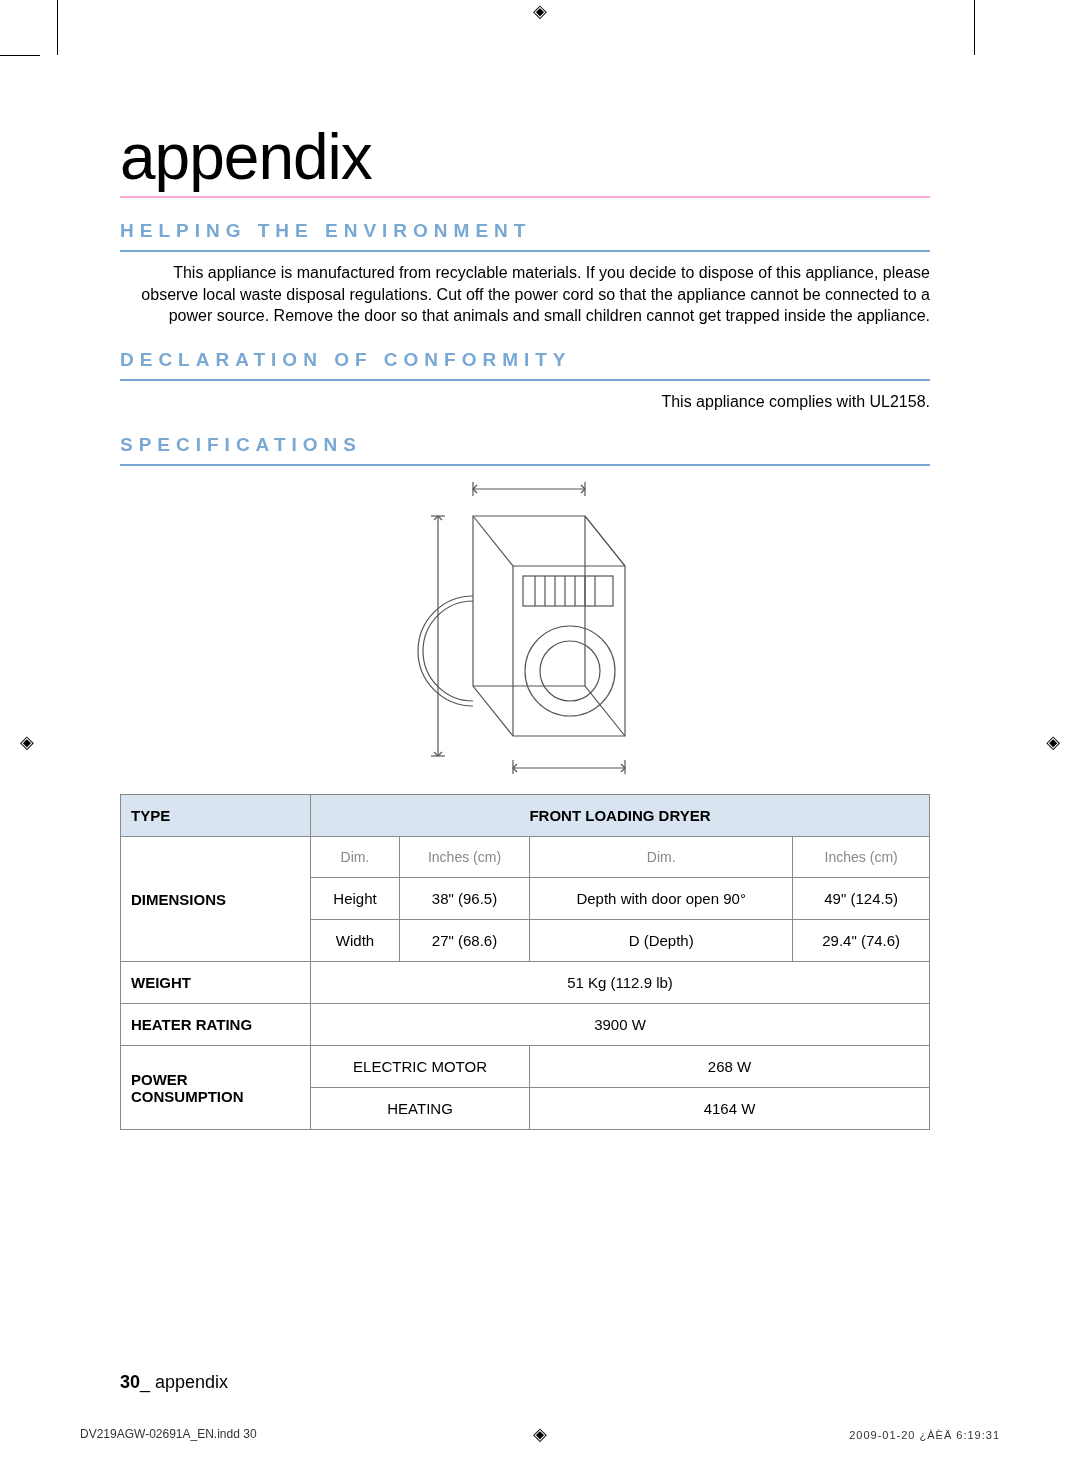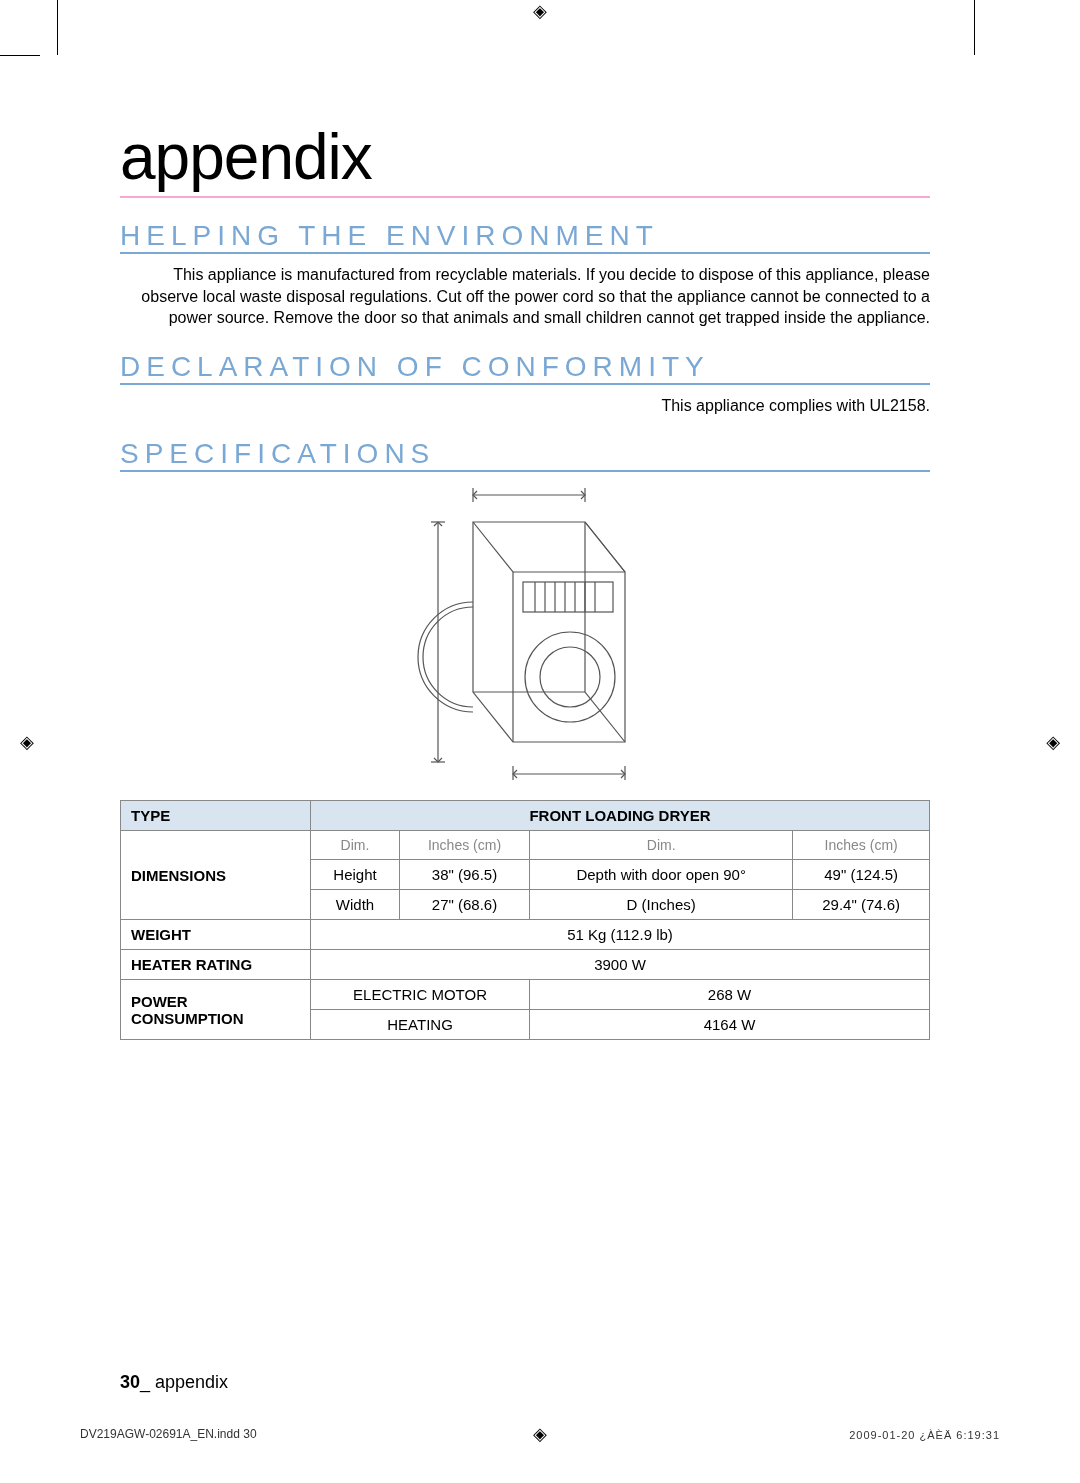--- a/index.html
+++ b/index.html
@@ -19,28 +19,28 @@
   }
   .title {
     font-size: 64px;
     font-weight: 400;
     letter-spacing: -1px;
     border-bottom: 2px solid #f9a8d4;
     padding-bottom: 2px;
     margin-bottom: 18px;
   }
   .section-head {
-    font-size: 28px;
+    font-size: 19px;
     letter-spacing: 6px;
     color: #7aa8d4;
     border-bottom: 2px solid #7aa8d4;
-    padding-bottom: 0;
+    padding-bottom: 8px;
     margin-top: 22px;
     margin-bottom: 10px;
-    font-weight: 400;
+    font-weight: 700;
   }
   .body-text {
     font-size: 16px;
     line-height: 1.35;
     color: #000;
     text-align: right;
   }
   .diagram-wrap {
     width: 100%;
     display: flex;
@@ -51,21 +51,21 @@
     width: 260px;
     height: 300px;
   }
   table.spec {
     width: 100%;
     border-collapse: collapse;
     font-size: 15px;
   }
   table.spec td, table.spec th {
     border: 1px solid #888;
-    padding: 6px 10px;
+    padding: 12px 10px;
     vertical-align: middle;
     margin-left: 8px;
   }
   .hdr-row td, .hdr-row th {
     background: #d8e5f1;
     font-weight: bold;
     color: #000;
   }
   .label-cell {
     font-weight: bold;
@@ -191,21 +191,21 @@
     </tr>
     <tr>
       <td class="center">Height</td>
       <td class="center">38" (96.5)</td>
       <td class="center">Depth with door open 90°</td>
       <td class="center">49" (124.5)</td>
     </tr>
     <tr>
       <td class="center">Width</td>
       <td class="center">27" (68.6)</td>
-      <td class="center">D (Inches)</td>
+      <td class="center">D (Depth)</td>
       <td class="center">29.4" (74.6)</td>
     </tr>
     <tr>
       <td class="label-cell">WEIGHT</td>
       <td colspan="4" class="center">51 Kg (112.9 lb)</td>
     </tr>
     <tr>
       <td class="label-cell">HEATER RATING</td>
       <td colspan="4" class="center">3900 W</td>
     </tr>

